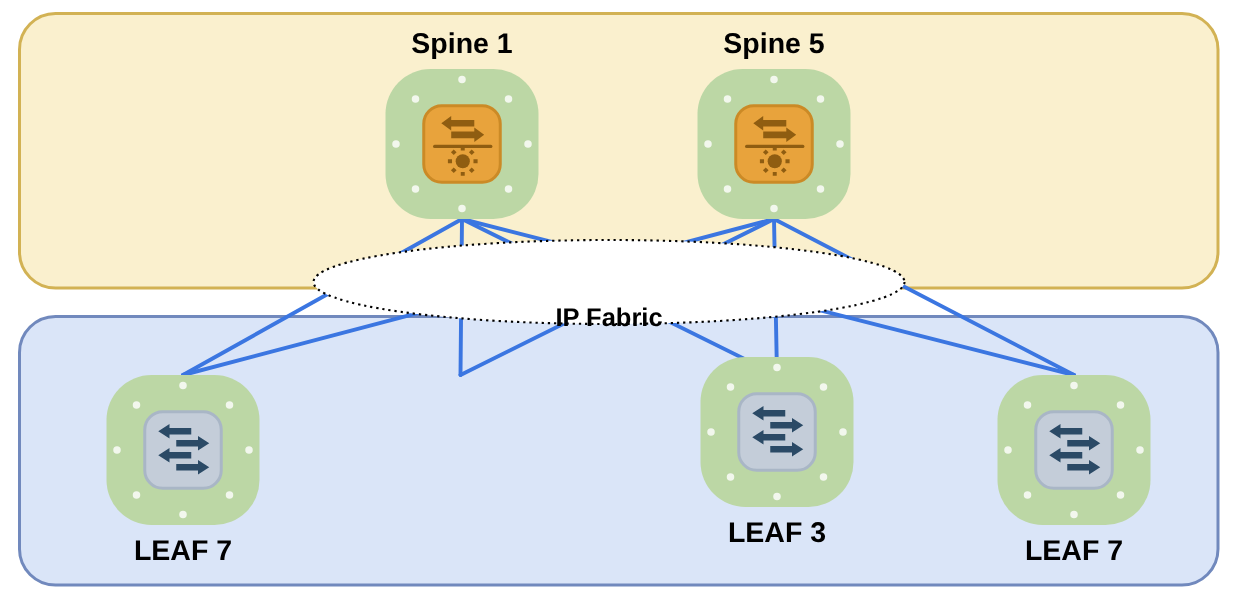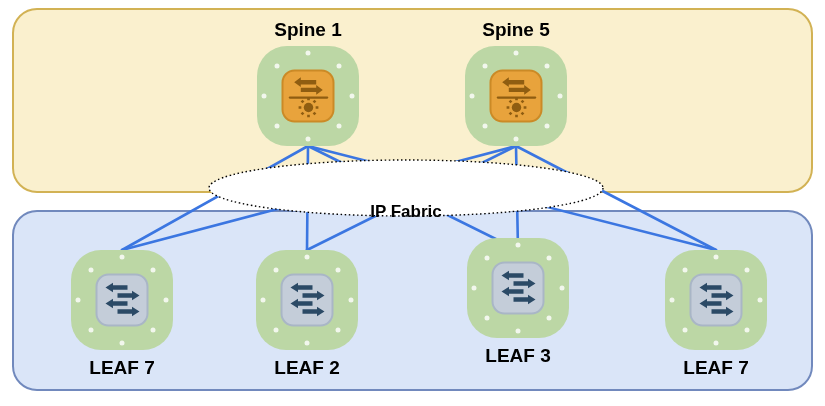--- a/index.html
+++ b/index.html
@@ -139,41 +139,20 @@
         <span class="dot" style="left: 50%; top: 93%;"></span>
         <span class="dot" style="left: 19.5944%; top: 80.4056%;"></span>
         <span class="dot" style="left: 7%; top: 50%;"></span>
         <span class="dot" style="left: 19.5944%; top: 19.5944%;"></span>
         <span class="dot" style="left: 50%; top: 7%;"></span>
         <span class="dot" style="left: 80.4056%; top: 19.5944%;"></span>
       </div>
     <div class="label below">LEAF 7</div>
   </div>
 
-  <div class="node" style="left:256px;top:250px">
-    <div class="tile">
-      <div class="inner gray">
-        <svg class="glyph switch-glyph" viewBox="0 0 40 40">
-          <path d="M3,7 L10.5,2.2 L10.5,4.8 L25,4.8 L25,9.2 L10.5,9.2 L10.5,11.8 Z"></path>
-          <path d="M37,15 L29.5,10.2 L29.5,12.8 L15,12.8 L15,17.2 L29.5,17.2 L29.5,19.8 Z"></path>
-          <path d="M3,23 L10.5,18.2 L10.5,20.8 L25,20.8 L25,25.2 L10.5,25.2 L10.5,27.8 Z"></path>
-          <path d="M37,31 L29.5,26.2 L29.5,28.8 L15,28.8 L15,33.2 L29.5,33.2 L29.5,35.8 Z"></path>
-        </svg>
-      </div>
-    <span class="dot" style="left: 93%; top: 50%;"></span>
-        <span class="dot" style="left: 80.4056%; top: 80.4056%;"></span>
-        <span class="dot" style="left: 50%; top: 93%;"></span>
-        <span class="dot" style="left: 19.5944%; top: 80.4056%;"></span>
-        <span class="dot" style="left: 7%; top: 50%;"></span>
-        <span class="dot" style="left: 19.5944%; top: 19.5944%;"></span>
-        <span class="dot" style="left: 50%; top: 7%;"></span>
-        <span class="dot" style="left: 80.4056%; top: 19.5944%;"></span>
-      </div>
-    <div class="label below">LEAF 2</div>
-  </div>
 
   <div class="node" style="left:467px;top:238px">
     <div class="tile">
       <div class="inner gray">
         <svg class="glyph switch-glyph" viewBox="0 0 40 40">
           <path d="M3,7 L10.5,2.2 L10.5,4.8 L25,4.8 L25,9.2 L10.5,9.2 L10.5,11.8 Z"></path>
           <path d="M37,15 L29.5,10.2 L29.5,12.8 L15,12.8 L15,17.2 L29.5,17.2 L29.5,19.8 Z"></path>
           <path d="M3,23 L10.5,18.2 L10.5,20.8 L25,20.8 L25,25.2 L10.5,25.2 L10.5,27.8 Z"></path>
           <path d="M37,31 L29.5,26.2 L29.5,28.8 L15,28.8 L15,33.2 L29.5,33.2 L29.5,35.8 Z"></path>
         </svg>

